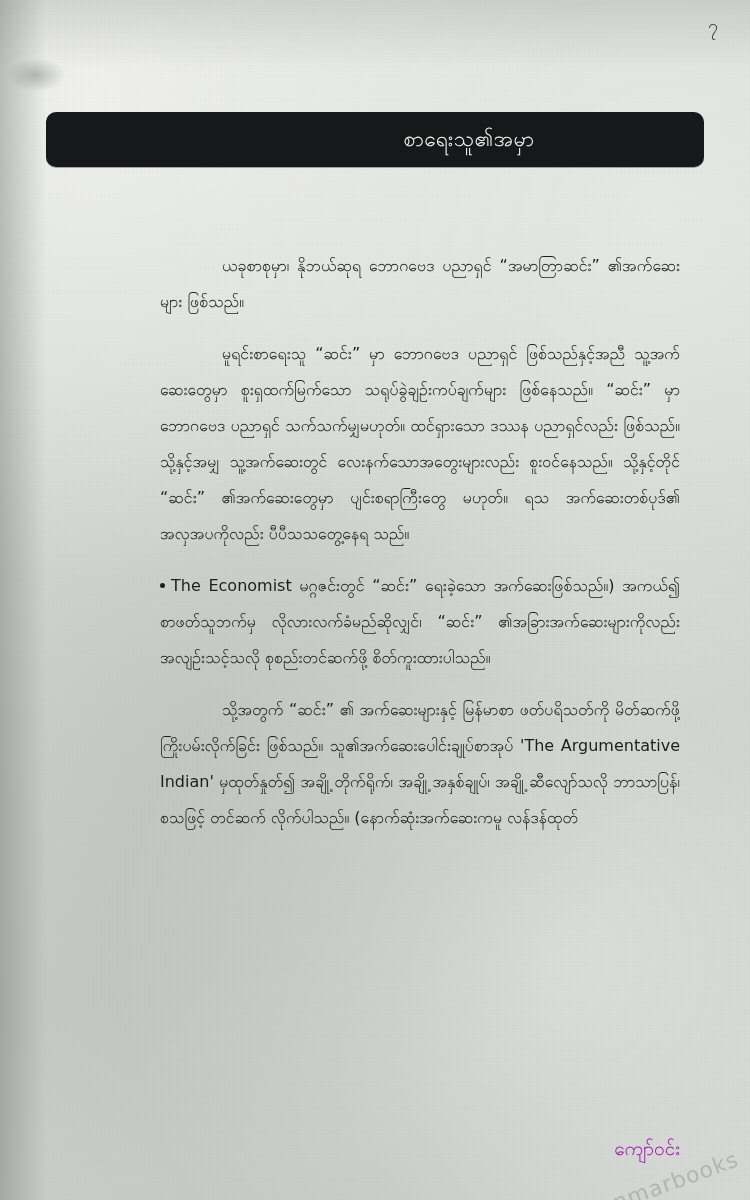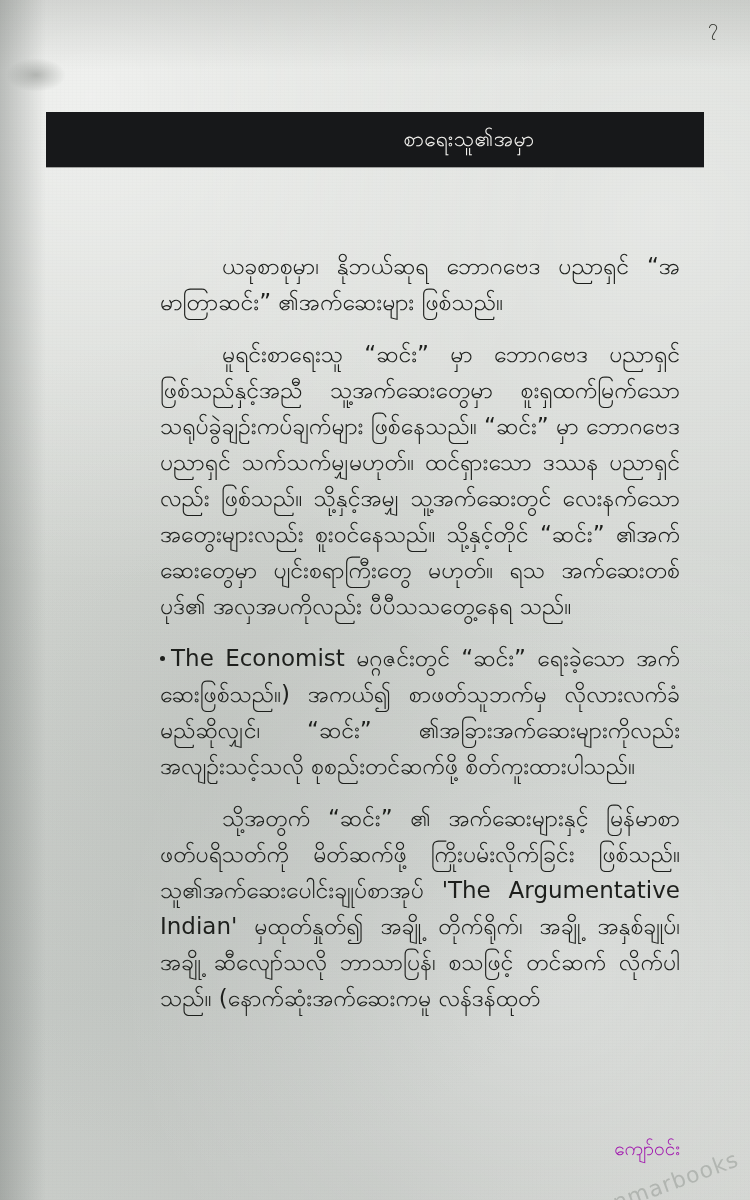--- a/index.html
+++ b/index.html
@@ -69,20 +69,21 @@
   }
 
   .title-band {
     position: absolute;
     left: 46px;
     top: 112px;
     width: 658px;
     height: 55px;
     background: #17181a;
     box-shadow: 0 1px 0 rgba(0,0,0,0.3);
+    border-radius: 10px;
   }
   .title-band .band-text {
     position: absolute;
     right: 0;
     left: 0;
     top: 50%;
     transform: translateY(-50%);
     text-align: center;
     color: #f2f1ee;
     font-size: 21px;
@@ -93,21 +94,21 @@
 
   .body-col {
     position: absolute;
     left: 160px;
     top: 248px;
     width: 520px;
     color: #212320;
   }
   p.para {
     margin: 0 0 16px 0;
-    font-size: 23px;
+    font-size: 16px;
     line-height: 36px;
     text-align: justify;
     text-justify: inter-word;
     text-indent: 62px;
     color: #1d1f1c;
     font-family: "DejaVu Sans", sans-serif;
   }
   p.para.tight { margin-bottom: 14px; }
 
   .signature {

